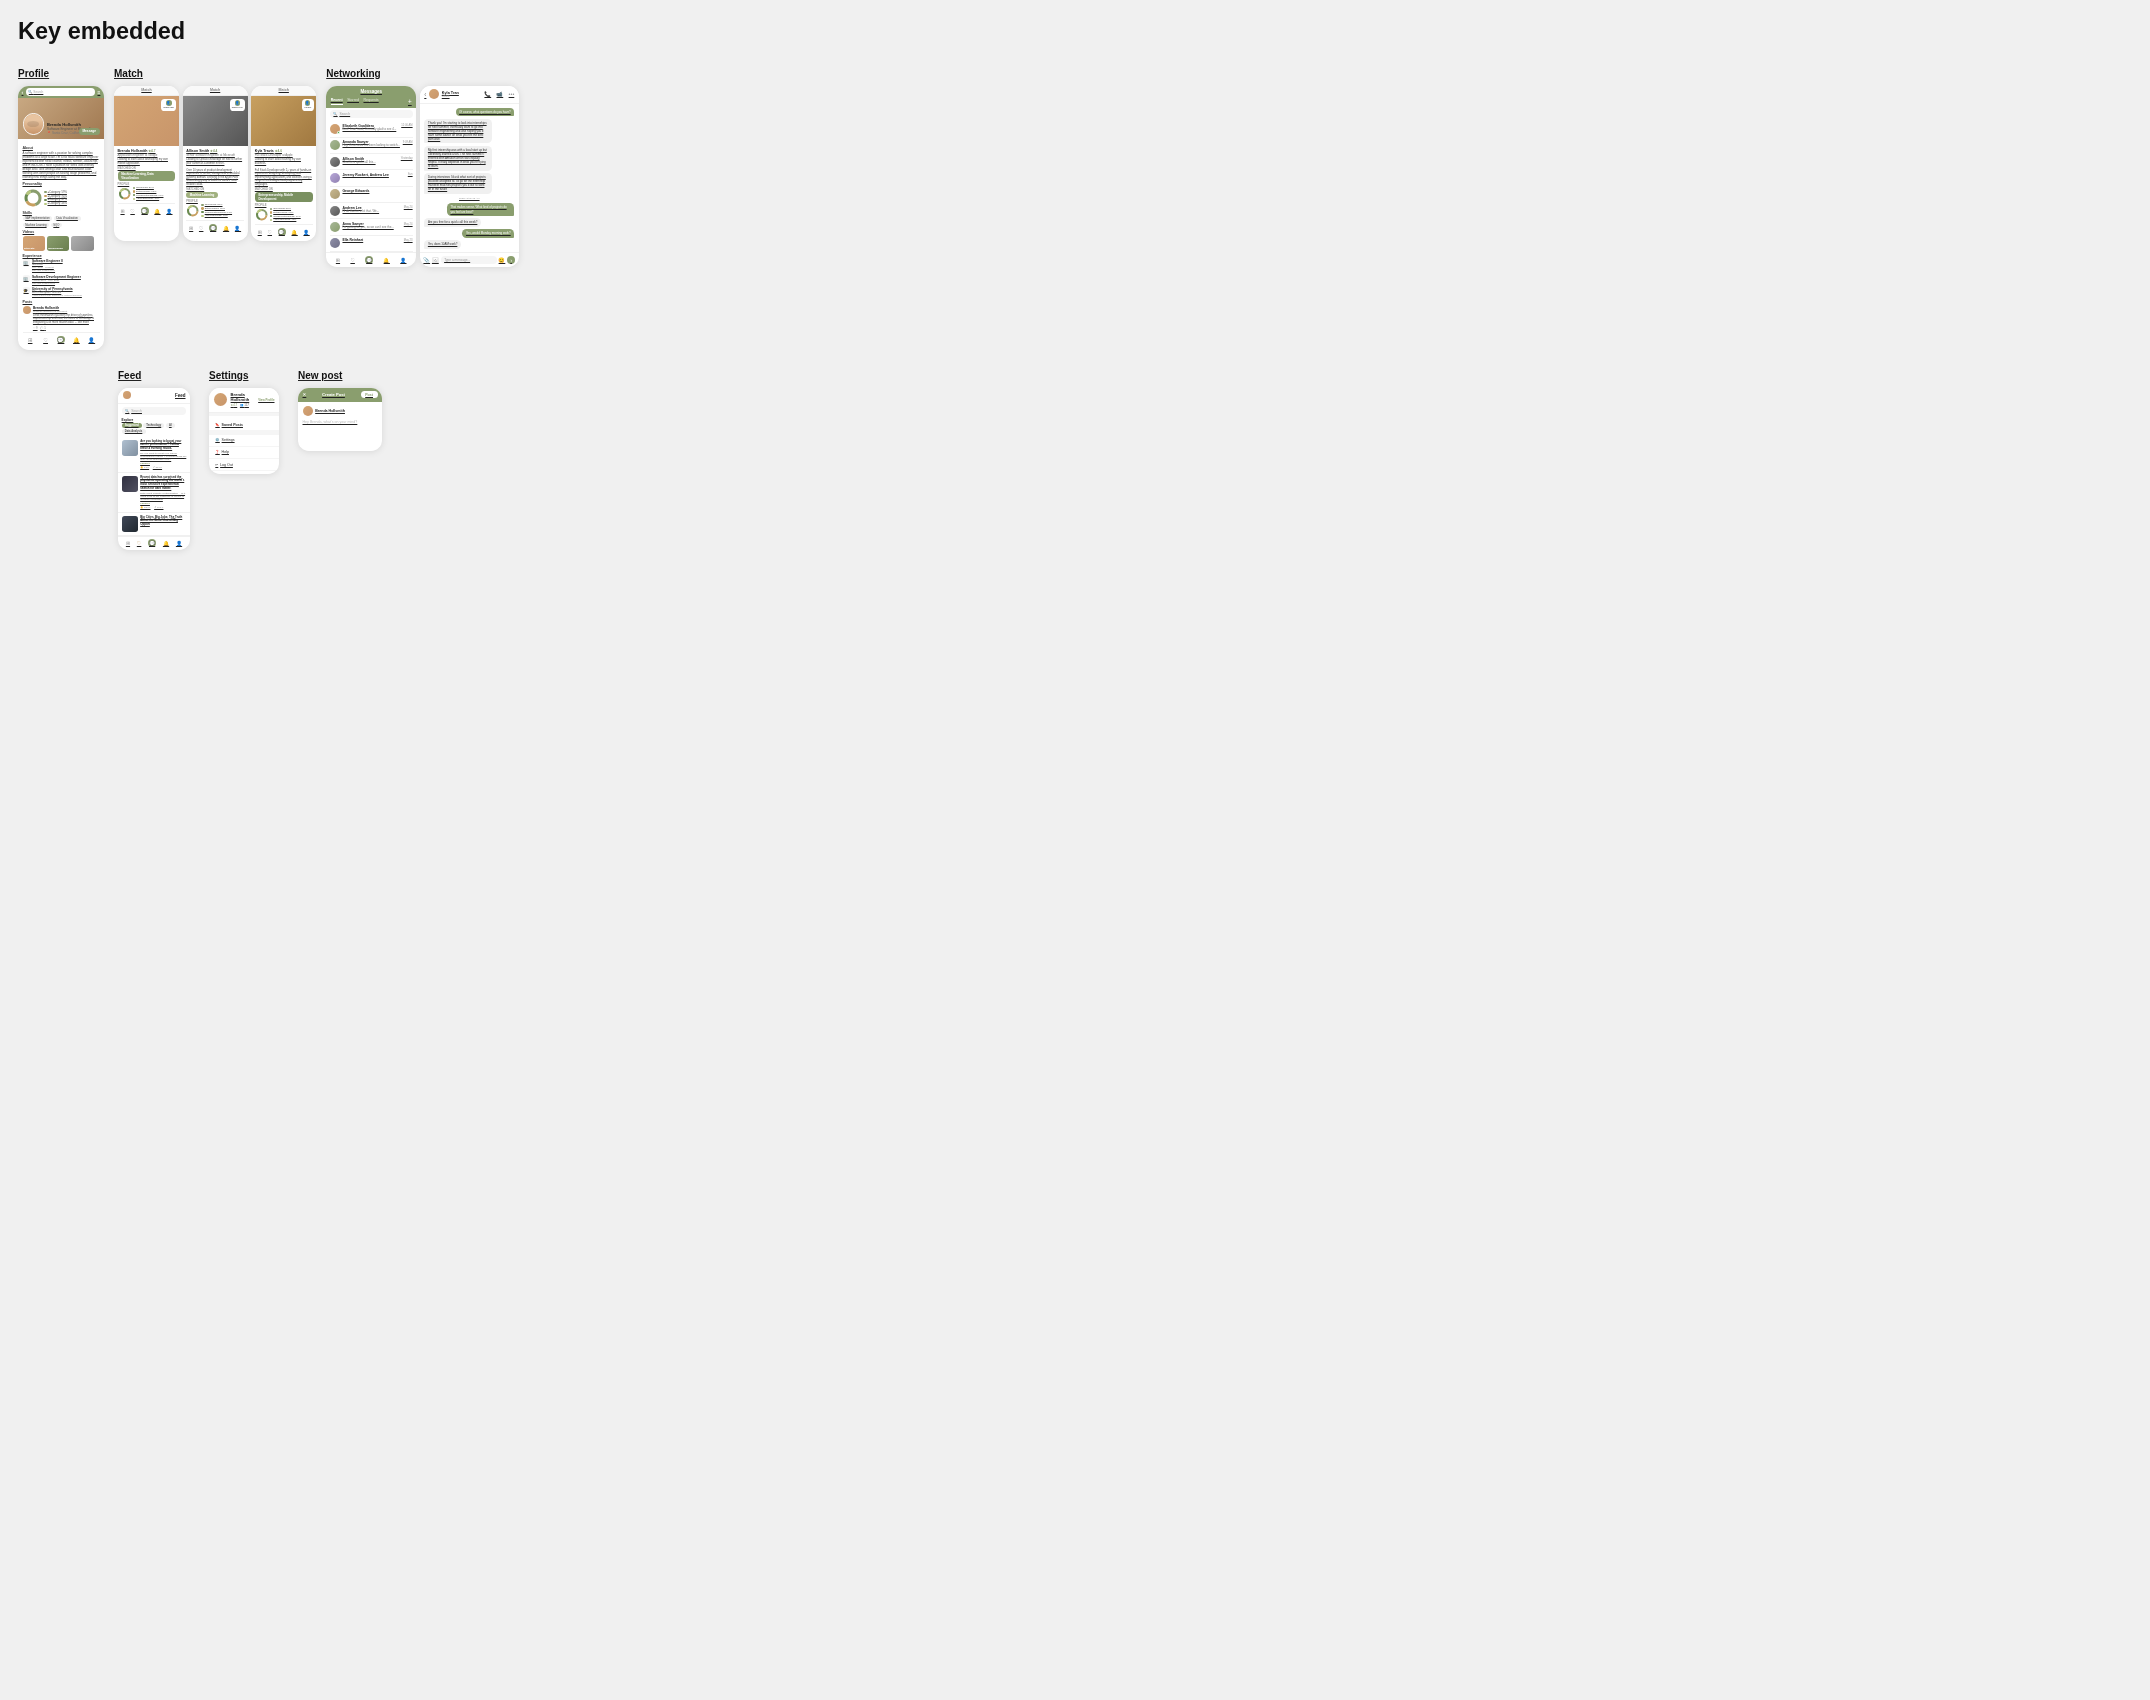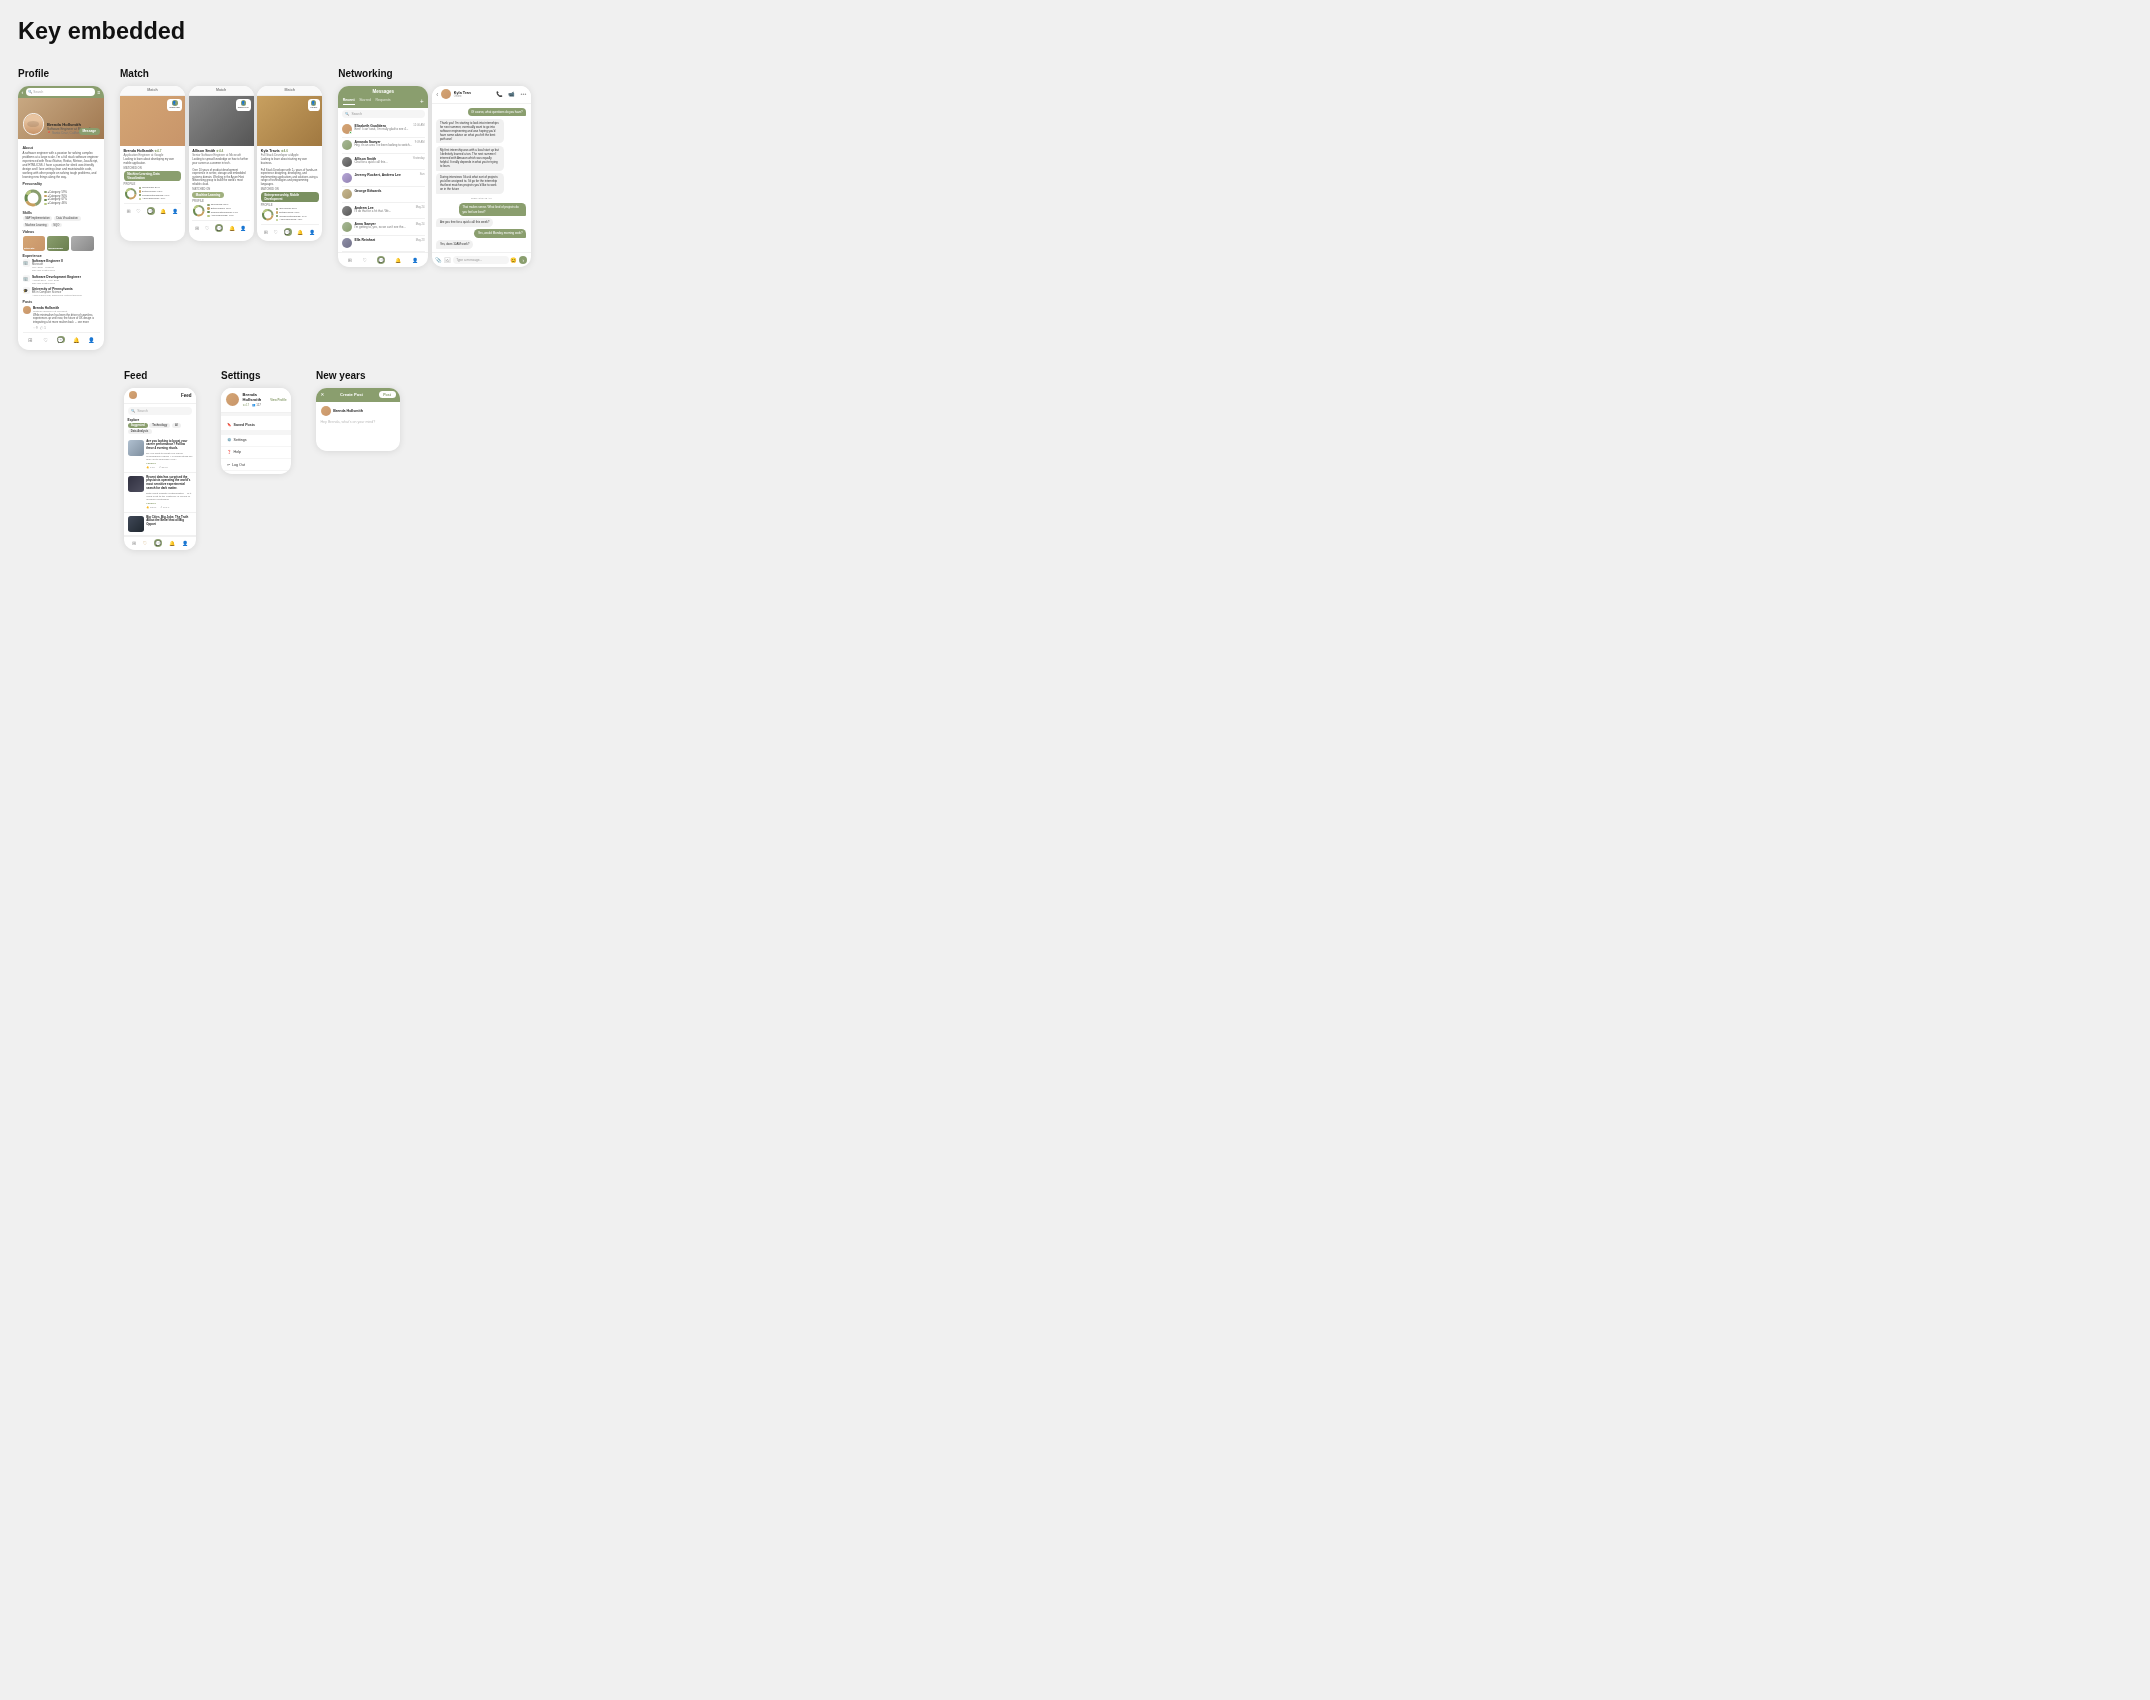--- a/index.html
+++ b/index.html
@@ -10,23 +10,24 @@
       color: #222;
     }
     .page-title {
       font-size: 23.5px;
       font-weight: 700;
       margin-bottom: 22.6px;
       color: #111;
     }
     .sections-row {
       display: flex;
-      gap: 16px;
+      gap: 10px;
       margin-bottom: 18px;
       flex-wrap: wrap;
+      text-decoration: underline;
     }
     .section-label {
       font-size: 10px;
       font-weight: 600;
       margin-bottom: 7.2px;
       color: #111;
     }
     
     .phone {
       background: #fff;
@@ -1266,21 +1267,21 @@
         </div>
         <div class="settings-item">
           <span>↩</span>
           <span>Log Out</span>
         </div>
       </div>
     </div>
   </div>
 
   <div class="section-block" style="margin-left:9px">
-    <div class="section-label">New years</div>
+    <div class="section-label">New post</div>
     <div class="phone newpost-phone">
       <div class="newpost-header">
         <span class="newpost-close">✕</span>
         <span class="newpost-header-title">Create Post</span>
         <div class="newpost-post-btn">Post</div>
       </div>
       <div class="newpost-body">
         <div class="newpost-user-row">
           <div class="newpost-avatar"></div>
           <span class="newpost-name">Brenda Hollsmith</span>

